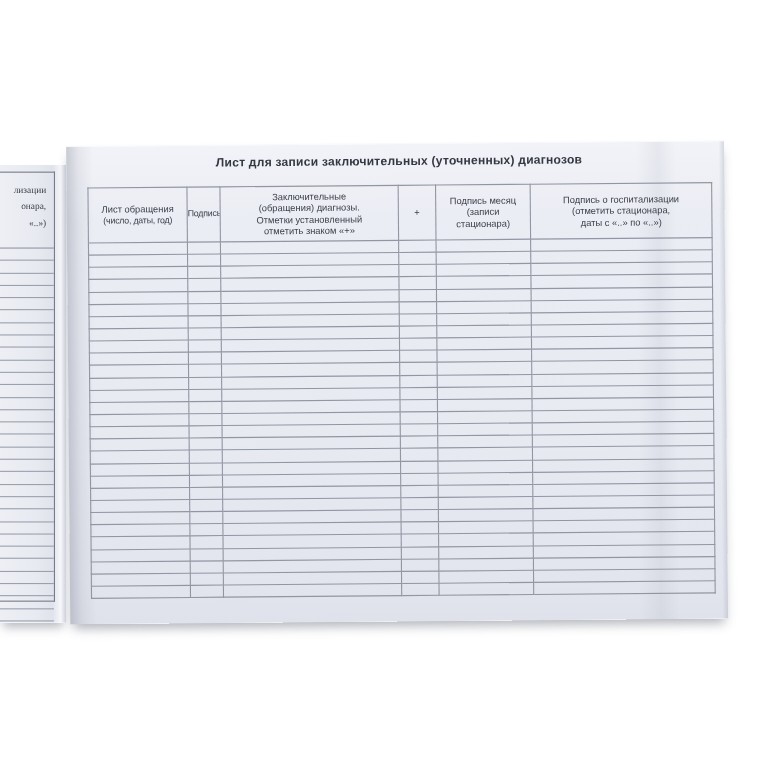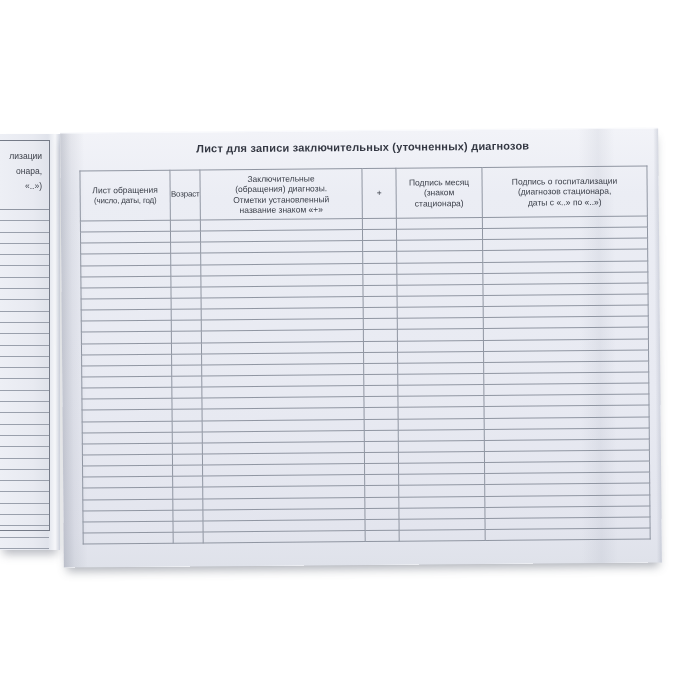--- a/index.html
+++ b/index.html
@@ -6,23 +6,24 @@
   body{background:#ffffff;width:700px;height:700px;}
   .scene{
     position:relative;width:700px;height:700px;overflow:hidden;
     background:#ffffff;
     font-family:"Liberation Sans","DejaVu Sans",sans-serif;
     color:#3c404a;
   }
 
   
   .left-page{
-    position:absolute;left:0;top:134px;width:60px;height:416px;overflow:hidden;
+    position:absolute;left:0;top:150px;width:60px;height:416px;overflow:hidden;
     background:linear-gradient(90deg,#edeff5 0%,#e8eaf1 55%,#e0e3eb 80%,#f6f7fa 92%,#d2d6e0 100%);
     box-shadow:0 7px 9px -3px rgba(70,76,92,.40);
+    font-family:Liberation Serif, serif;
   }
   .lp-table{
     position:absolute;left:-46px;right:10px;top:6px;height:389px;
     border:1.2px solid #757b88;border-left:none;
   }
   .lp-header{
     height:60px;border-bottom:1px solid #9096a2;
     text-align:right;padding:8px 7px 0 0;
     font-size:8.5px;line-height:15px;color:#3c404a;
   }
@@ -133,39 +134,39 @@
           <col style="width:86px">
           <col style="width:165px">
       </colgroup>
       <thead>
         <tr>
           <th>
             <span class="hl">Лист обращения</span>
             <span class="hl hl-small">(число, даты, год)</span>
           </th>
           <th>
-            <span class="hl hl-small">Возраст</span>
+            <span class="hl hl-small">Подпись</span>
           </th>
           <th>
             <span class="hl">Заключительные</span>
             <span class="hl">(обращения) диагнозы.</span>
             <span class="hl">Отметки установленный</span>
-            <span class="hl">название знаком «+»</span>
+            <span class="hl">отметить знаком «+»</span>
           </th>
           <th class="th-plus">
             <span class="hl">+</span>
           </th>
           <th>
             <span class="hl">Подпись месяц</span>
-            <span class="hl">(знаком</span>
+            <span class="hl">(записи</span>
             <span class="hl">стационара)</span>
           </th>
           <th>
             <span class="hl">Подпись о госпитализации</span>
-            <span class="hl">(диагнозов стационара,</span>
+            <span class="hl">(отметить стационара,</span>
             <span class="hl">даты с «..» по «..»)</span>
           </th>
         </tr>
       </thead>
       <tbody>
         <tr>
           <td></td>
           <td></td>
           <td></td>
           <td></td>

